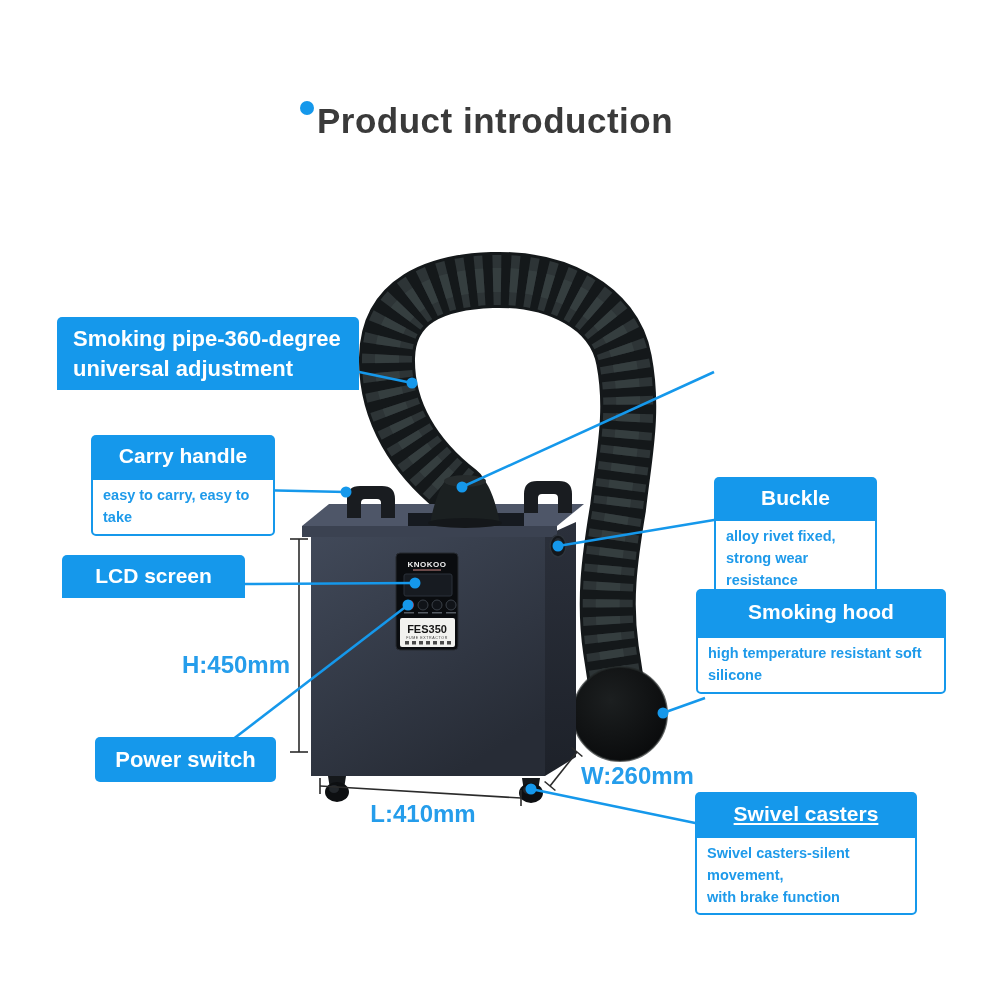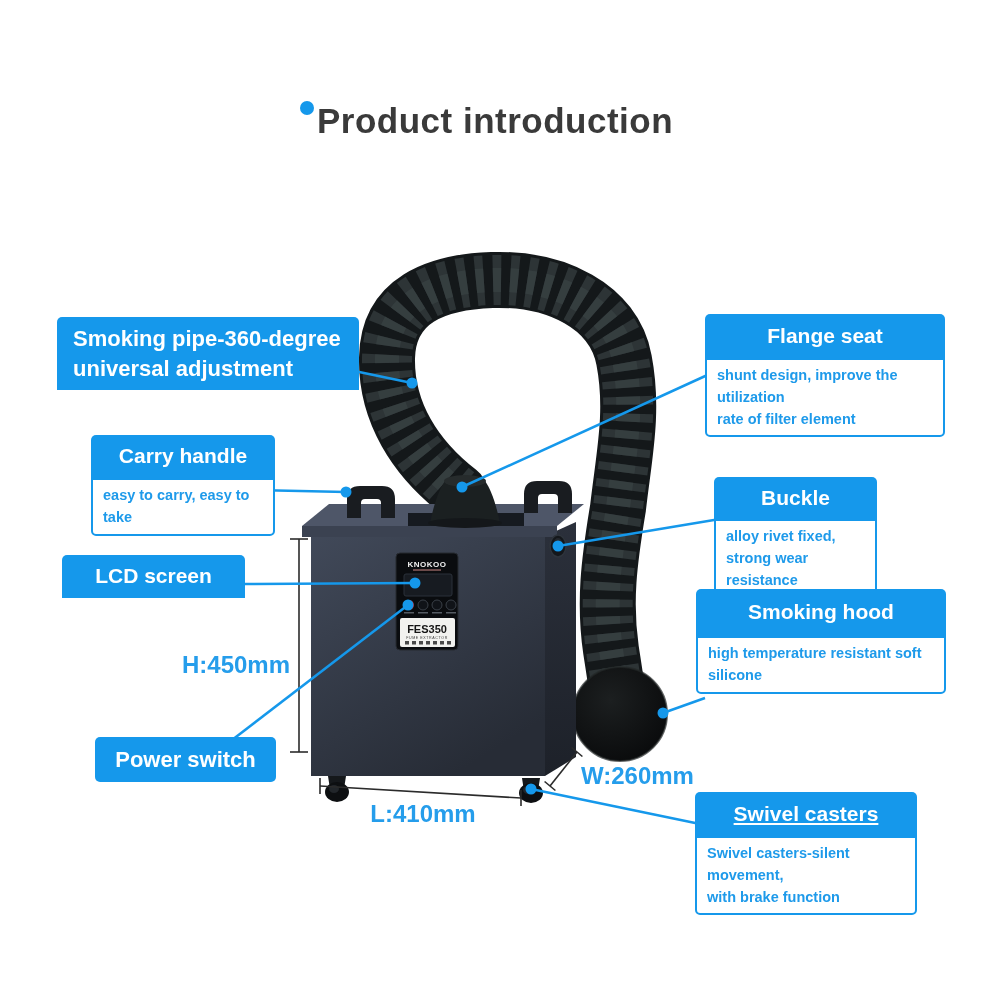--- a/index.html
+++ b/index.html
@@ -195,25 +195,20 @@
   <div class="title-row">
     <span class="title-dot"></span>
     <span class="title-text">Product introduction</span>
   </div>
 
   <div class="callout" id="co-smoking-pipe">
     <div class="co-head left">Smoking pipe-360-degree
 universal adjustment</div>
   </div>
 
-  <div class="callout" id="co-flange-seat">
-    <div class="co-head">Flange seat</div>
-    <div class="co-body">shunt design, improve the utilization
-rate of filter element</div>
-  </div>
 
   <div class="callout" id="co-carry-handle">
     <div class="co-head">Carry handle</div>
     <div class="co-body">easy to carry, easy to take</div>
   </div>
 
   <div class="callout" id="co-buckle">
     <div class="co-head">Buckle</div>
     <div class="co-body">alloy rivet fixed,
 strong wear resistance</div>

